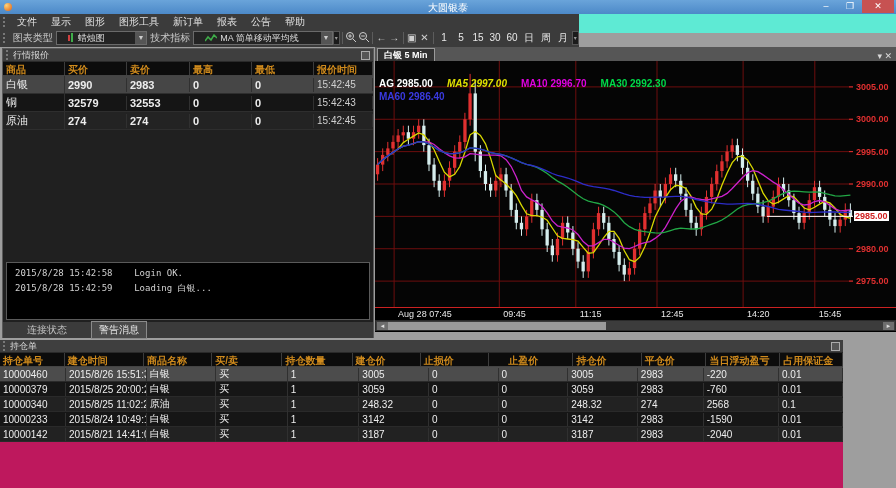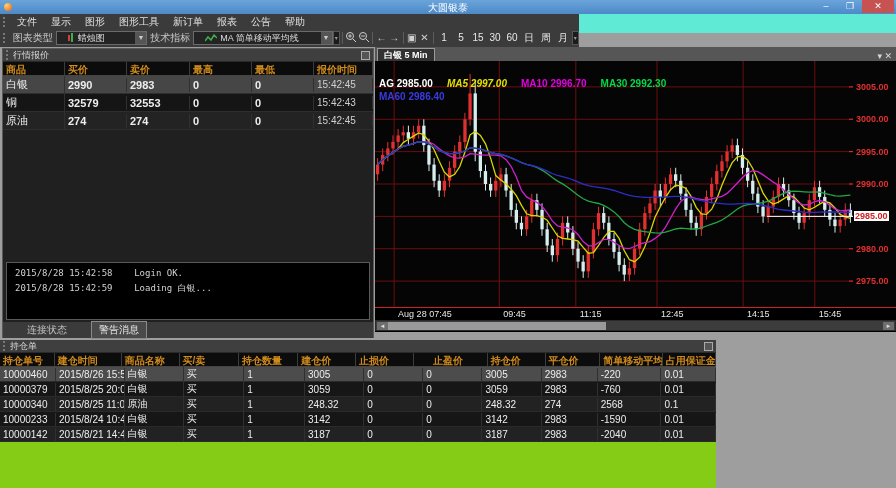--- a/index.html
+++ b/index.html
@@ -85,21 +85,21 @@
     border-top:1px solid #c22; }
   .xtick { position:absolute; top:1px; color:#e8e8e8; font-size:9px; white-space:nowrap; }
   #hscroll { left:0; top:273px; width:521px; height:11px; background:#3c3c3c;
     border:1px solid #2a2a2a; }
   .sc-arrow { top:1px; width:11px; height:8px; background:#6e6e6e; color:#ddd;
     font-size:6px; text-align:center; line-height:8px; }
   #sc-thumb { left:12px; top:1px; width:218px; height:8px; background:#9a9a9a; }
   #chart-bottom-gap { left:0; top:285px; width:521px; height:6px; background:#9e9e9e; }
 
   
-  #positions { left:0; top:340px; width:716px; height:148px; background:#84cc16; }
+  #positions { left:0; top:340px; width:843px; height:148px; background:#be185d; }
   #p-header { display:flex; background:#0c0c0c; height:14px; border-bottom:1px solid #444; }
   .p-row { display:flex; height:15px; align-items:center; border-bottom:1px solid #2a2a2a; }
 </style>
 </head>
 <body>
 
 <div id="titlebar" class="abs">
   <div id="app-icon" class="abs"></div>
   <div id="win-title" class="abs">大圆银泰</div>
   <div id="btn-min" class="winbtn abs">–</div>
@@ -459,21 +459,21 @@
       <div class="ytick" style="top: 118px;">2990.00</div>
       <div class="ytick hot" style="top: 150.368px;">2985.00</div>
       <div class="ytick" style="top: 182.737px;">2980.00</div>
       <div class="ytick" style="top: 215.105px;">2975.00</div>
     </div>
   <div id="xaxis" class="abs">
       <span class="xtick" style="left: 23.12px;">Aug 28 07:45</span>
       <span class="xtick" style="left: 128.28px;">09:45</span>
       <span class="xtick" style="left: 204.76px;">11:15</span>
       <span class="xtick" style="left: 286.02px;">12:45</span>
-      <span class="xtick" style="left: 372.06px;">14:15</span>
+      <span class="xtick" style="left: 372.06px;">14:20</span>
       <span class="xtick" style="left: 443.76px;">15:45</span>
     </div>
   <div id="hscroll" class="abs">
     <span class="sc-arrow abs" style="left:1px">◄</span>
     <div id="sc-thumb" class="abs"></div>
     <span class="sc-arrow abs" style="right:1px">►</span>
   </div>
   <div id="chart-bottom-gap" class="abs"></div>
 </div>
 
@@ -487,21 +487,21 @@
       <span class="hdr-cell" style="width: 70px;">持仓单号</span>
       <span class="hdr-cell" style="width: 86px;">建仓时间</span>
       <span class="hdr-cell" style="width: 74px;">商品名称</span>
       <span class="hdr-cell" style="width: 76px;">买/卖</span>
       <span class="hdr-cell" style="width: 76px;">持仓数量</span>
       <span class="hdr-cell" style="width: 74px;">建仓价</span>
       <span class="hdr-cell" style="width: 74px;">止损价</span>
       <span class="hdr-cell" style="width: 74px; margin-left: 16px;">止盈价</span>
       <span class="hdr-cell" style="width: 74px;">持仓价</span>
       <span class="hdr-cell" style="width: 70px;">平仓价</span>
-      <span class="hdr-cell" style="width: 80px;">简单移动平均线</span>
+      <span class="hdr-cell" style="width: 80px;">当日浮动盈亏</span>
       <span class="hdr-cell" style="width: 68px;">占用保证金</span>
     </div>
   <div id="p-body">
       <div class="p-row" style="background: rgb(76, 76, 76);">
         <span class="cell" style="width: 70px;">10000460</span>
         <span class="cell" style="width: 86px;">2015/8/26 15:51:39</span>
         <span class="cell" style="width: 74px;">白银</span>
         <span class="cell" style="width: 76px;">买</span>
         <span class="cell" style="width: 76px;">1</span>
         <span class="cell" style="width: 74px;">3005</span>

